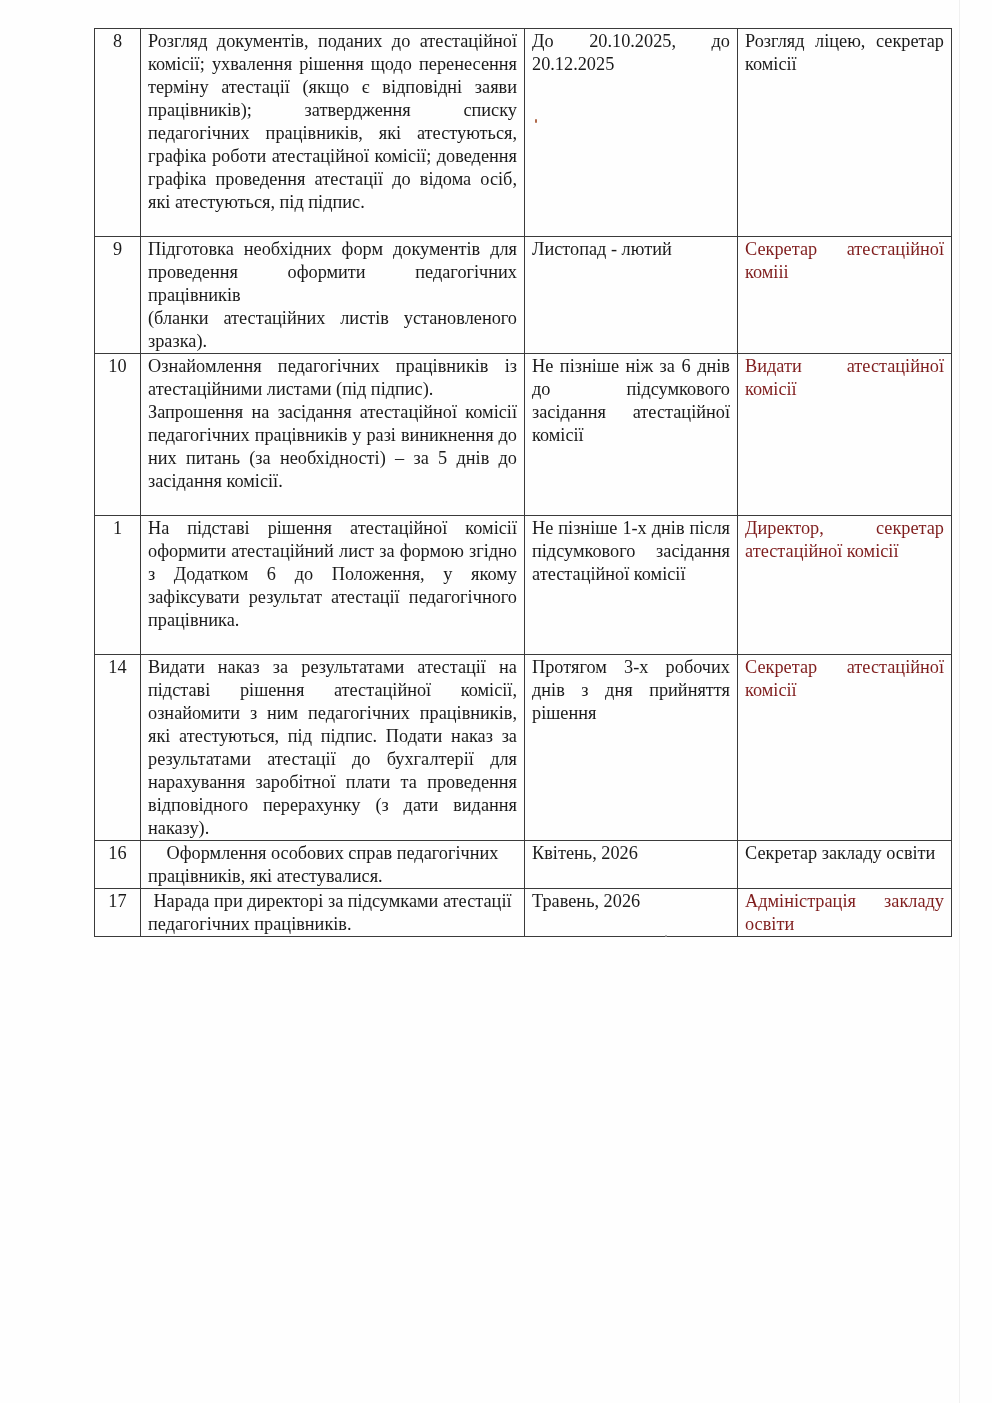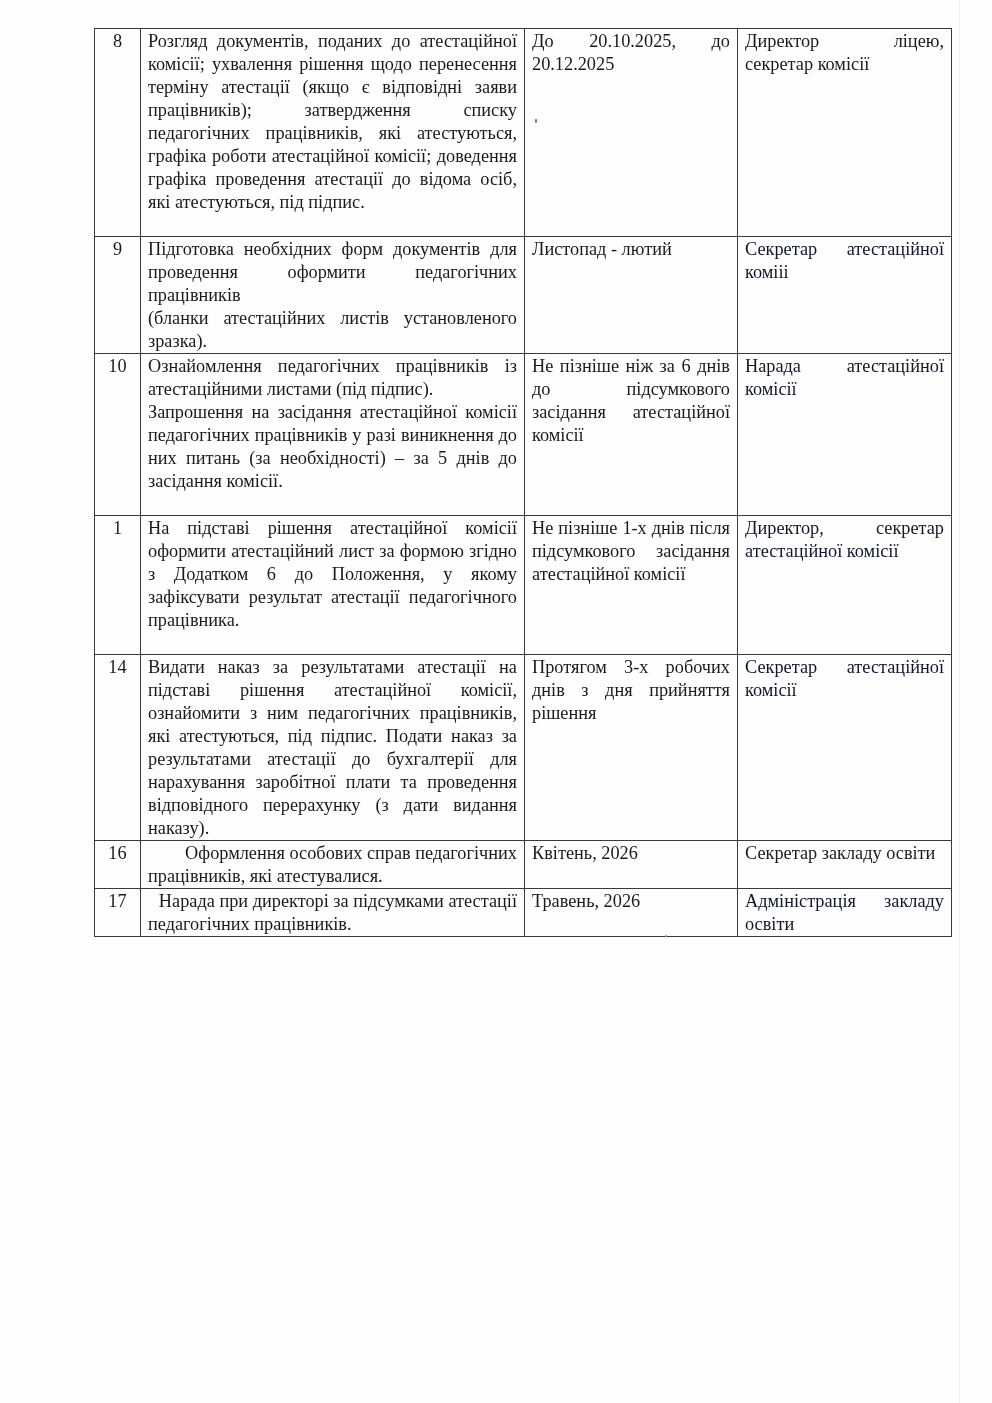--- a/index.html
+++ b/index.html
@@ -39,21 +39,21 @@
       text-align-last: left;
       word-spacing: 0px;
     }
     td.num {
       text-align: center !important;
       text-align-last: center !important;
       padding-left: 2px !important;
       padding-right: 2px !important;
     }
     td.faded {
-      color: #0f172a;
+      color: #7f1d1d;
     }
     col.c-num { width: 46px; }
     col.c-task { width: 384px; }
     col.c-term { width: 213px; }
     col.c-resp { width: 214px; }
     .scan-mark {
       position: absolute;
       width: 2px;
       height: 4px;
       background: #b06a4a;
@@ -87,41 +87,41 @@
         <col class="c-task">
         <col class="c-term">
         <col class="c-resp">
     </colgroup>
     <tbody>
 
       <tr style="height:208px">
         <td class="num">8</td>
         <td>Розгляд документів, поданих до атестаційної комісії; ухвалення рішення щодо перенесення терміну атестації (якщо є відповідні заяви працівників); затвердження списку педагогічних працівників, які атестуються, графіка роботи атестаційної комісії; доведення графіка проведення атестації до відома осіб, які атестуються, під підпис.</td>
         <td>До 20.10.2025, до 20.12.2025</td>
-        <td>Директор ліцею, секретар комісії</td>
+        <td>Розгляд ліцею, секретар комісії</td>
       </tr>
 
       <tr style="height:114px">
         <td class="num">9</td>
         <td>
           <div>Підготовка необхідних форм документів для проведення оформити педагогічних працівників</div>
           <div>(бланки атестаційних листів установленого зразка).</div>
         </td>
         <td>Листопад - лютий</td>
         <td class="faded">Секретар атестаційної комііі</td>
       </tr>
 
       <tr style="height:162px">
         <td class="num">10</td>
         <td>
           <div>Ознайомлення педагогічних працівників із атестаційними листами (під підпис).</div>
           <div>Запрошення на засідання атестаційної комісії педагогічних працівників у разі виникнення до них питань (за необхідності) – за 5 днів до засідання комісії.</div>
         </td>
         <td>Не пізніше ніж за 6 днів до підсумкового засідання атестаційної комісії</td>
-        <td class="faded">Нарада атестаційної комісії</td>
+        <td class="faded">Видати атестаційної комісії</td>
       </tr>
 
 
 
       <tr style="height:139px">
         <td class="num">1</td>
         <td>На підставі рішення атестаційної комісії оформити атестаційний лист за формою згідно з Додатком 6 до Положення, у якому зафіксувати результат атестації педагогічного працівника.</td>
         <td>Не пізніше 1-х днів після підсумкового засідання атестаційної комісії</td>
         <td class="faded">Директор, секретар атестаційної комісії</td>
       </tr>
@@ -129,28 +129,28 @@
       <tr style="height:185px">
         <td class="num">14</td>
         <td>Видати наказ за результатами атестації на підставі рішення атестаційної комісії, ознайомити з ним педагогічних працівників, які атестуються, під підпис. Подати наказ за результатами атестації до бухгалтерії для нарахування заробітної плати та проведення відповідного перерахунку (з дати видання наказу).</td>
         <td>Протягом 3-х робочих днів з дня прийняття рішення</td>
         <td class="faded">Секретар атестаційної комісії</td>
       </tr>
 
 
       <tr style="height:47px">
         <td class="num">16</td>
-        <td style="text-align:right">Оформлення особових справ педагогічних працівників, які атестувалися.</td>
+        <td style="text-align:center">Оформлення особових справ педагогічних працівників, які атестувалися.</td>
         <td>Квітень, 2026</td>
         <td>Секретар закладу освіти</td>
       </tr>
 
       <tr style="height:47px">
         <td class="num">17</td>
-        <td style="text-align:right">Нарада при директорі за підсумками атестації педагогічних працівників.</td>
+        <td style="text-align:center">Нарада при директорі за підсумками атестації педагогічних працівників.</td>
         <td>Травень, 2026</td>
         <td class="faded">Адміністрація закладу освіти</td>
       </tr>
     </tbody>
   </table>
 
   <span class="scan-mark" style="left:535px; top:119px;"></span>
   <span class="scan-dot" style="left:665px; top:935px;"></span>
 </div>
 

